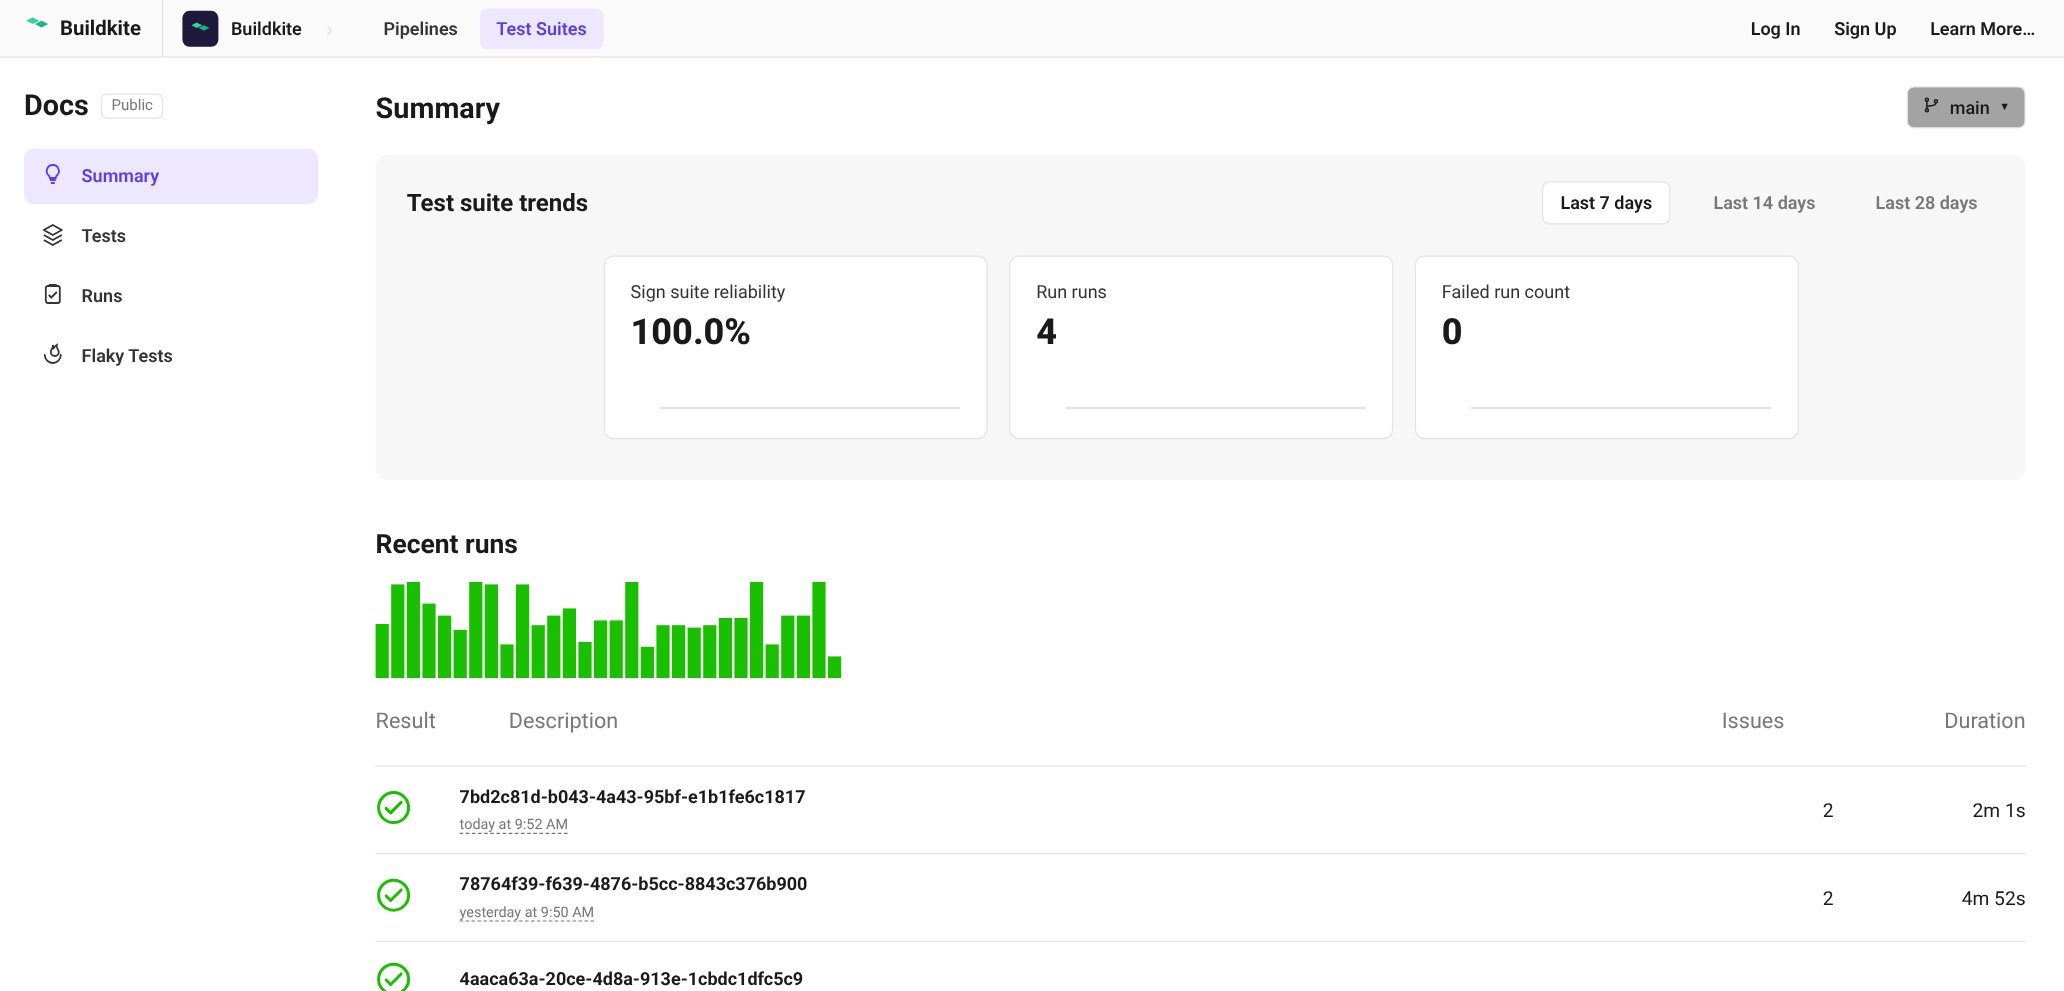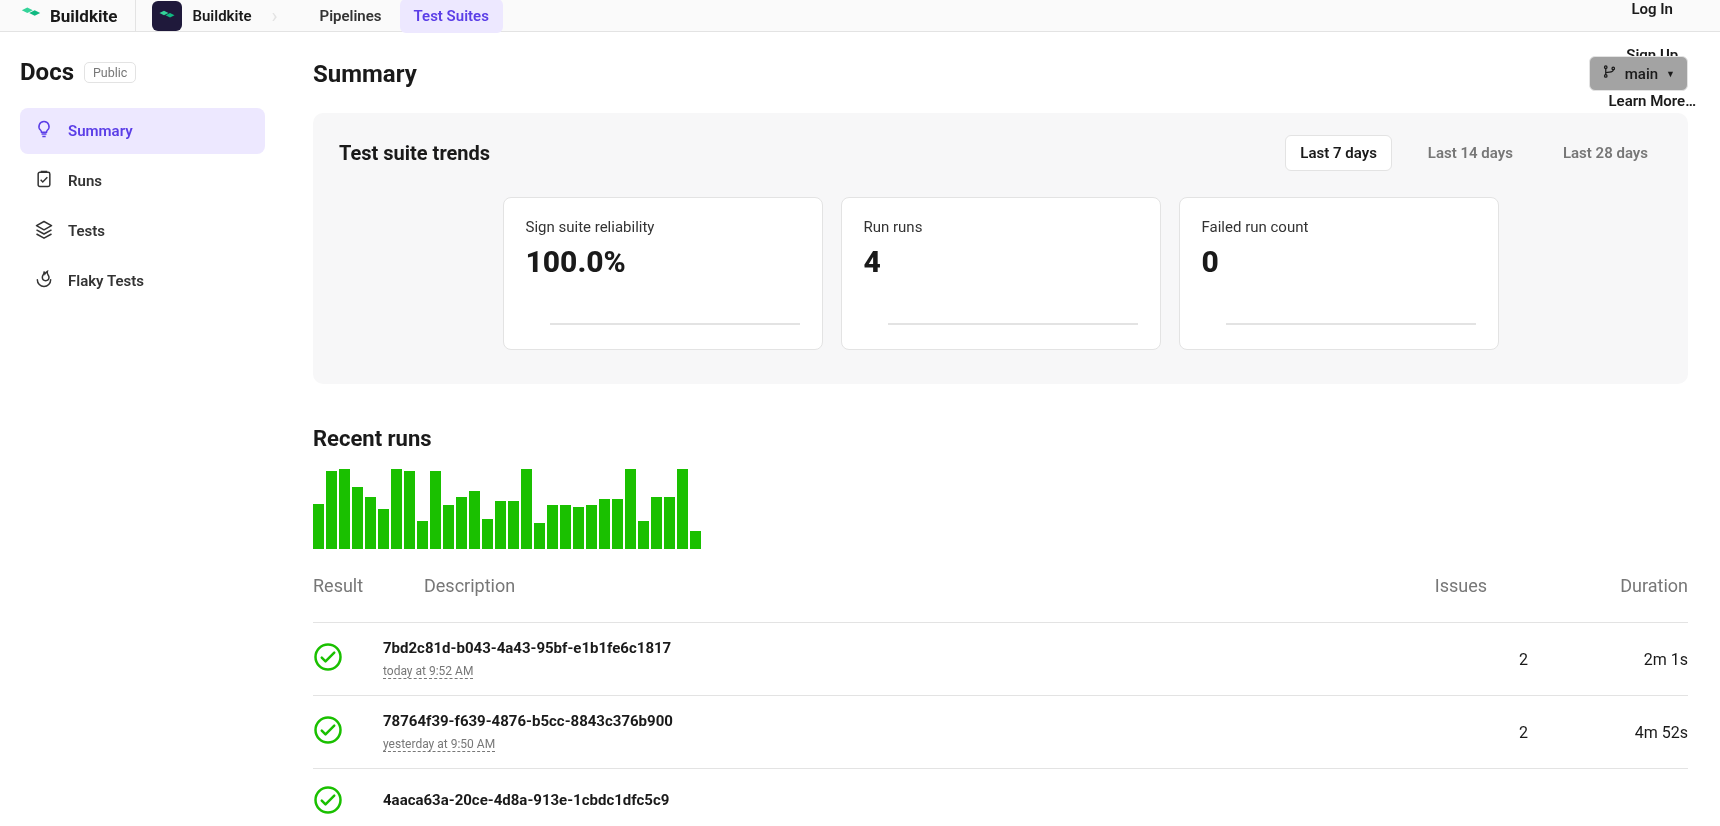--- a/index.html
+++ b/index.html
@@ -19,21 +19,21 @@
     font-family: -apple-system, BlinkMacSystemFont, "Segoe UI", Roboto, Helvetica, Arial, sans-serif;
     color: var(--text);
     background: #fff;
     font-size: 15px;
   }
 
   
   .topbar {
     display: flex;
     align-items: stretch;
-    height: 32px;
+    height: 48px;
     border-bottom: 1px solid var(--border);
     background: var(--topbar-bg);
   }
   .brand {
     display: flex;
     align-items: center;
     gap: 8px;
     padding: 0 18px 0 20px;
     border-right: 1px solid var(--border);
     font-weight: 700;
@@ -90,21 +90,20 @@
     background: var(--purple-light);
     color: var(--purple);
   }
   .topright {
     margin-left: auto;
     display: flex;
     align-items: center;
     gap: 28px;
     padding-right: 24px;
     font-weight: 600;
-    flex-direction: column;
   }
   .topright span { cursor: pointer; }
 
   
   .page {
     display: flex;
     align-items: flex-start;
   }
   .sidebar {
     width: 285px;
@@ -304,33 +303,33 @@
         <span>
           <svg viewBox="0 0 24 24" fill="none" stroke="currentColor" stroke-width="1.8">
               <path d="M9 18h6M10 21h4M12 3a6 6 0 0 0-4 10.5c.7.7 1 1.5 1 2.5h6c0-1 .3-1.8 1-2.5A6 6 0 0 0 12 3z"></path>
             </svg>
         </span>
         <span>Summary</span>
       </div>
       <div class="navitem">
         <span>
           <svg viewBox="0 0 24 24" fill="none" stroke="currentColor" stroke-width="1.8">
-              <rect x="5" y="4" width="14" height="17" rx="2"></rect>
-              <path d="M9 4V3h6v1M8 13l2.5 2.5L16 10"></path>
+              <path d="M12 3l9 5-9 5-9-5 9-5zM3 13l9 5 9-5M3 18l9 5 9-5" stroke-linejoin="round"></path>
             </svg>
         </span>
-        <span>Runs</span>
+        <span>Tests</span>
       </div>
       <div class="navitem">
         <span>
           <svg viewBox="0 0 24 24" fill="none" stroke="currentColor" stroke-width="1.8">
-              <path d="M12 3l9 5-9 5-9-5 9-5zM3 13l9 5 9-5M3 18l9 5 9-5" stroke-linejoin="round"></path>
+              <rect x="5" y="4" width="14" height="17" rx="2"></rect>
+              <path d="M9 4V3h6v1M8 13l2.5 2.5L16 10"></path>
             </svg>
         </span>
-        <span>Tests</span>
+        <span>Runs</span>
       </div>
       <div class="navitem">
         <span>
           <svg viewBox="0 0 24 24" fill="none" stroke="currentColor" stroke-width="1.8">
               <path d="M12 3c1 3-2 4-2 7a4 4 0 0 0 8 0c0-3-3-3-2-7-2 1-3 3-3 3s-1-2-1-3zM12 21a8 8 0 0 1-8-8M12 21a8 8 0 0 0 8-8" stroke-linecap="round"></path>
             </svg>
         </span>
         <span>Flaky Tests</span>
       </div>
     </div>

